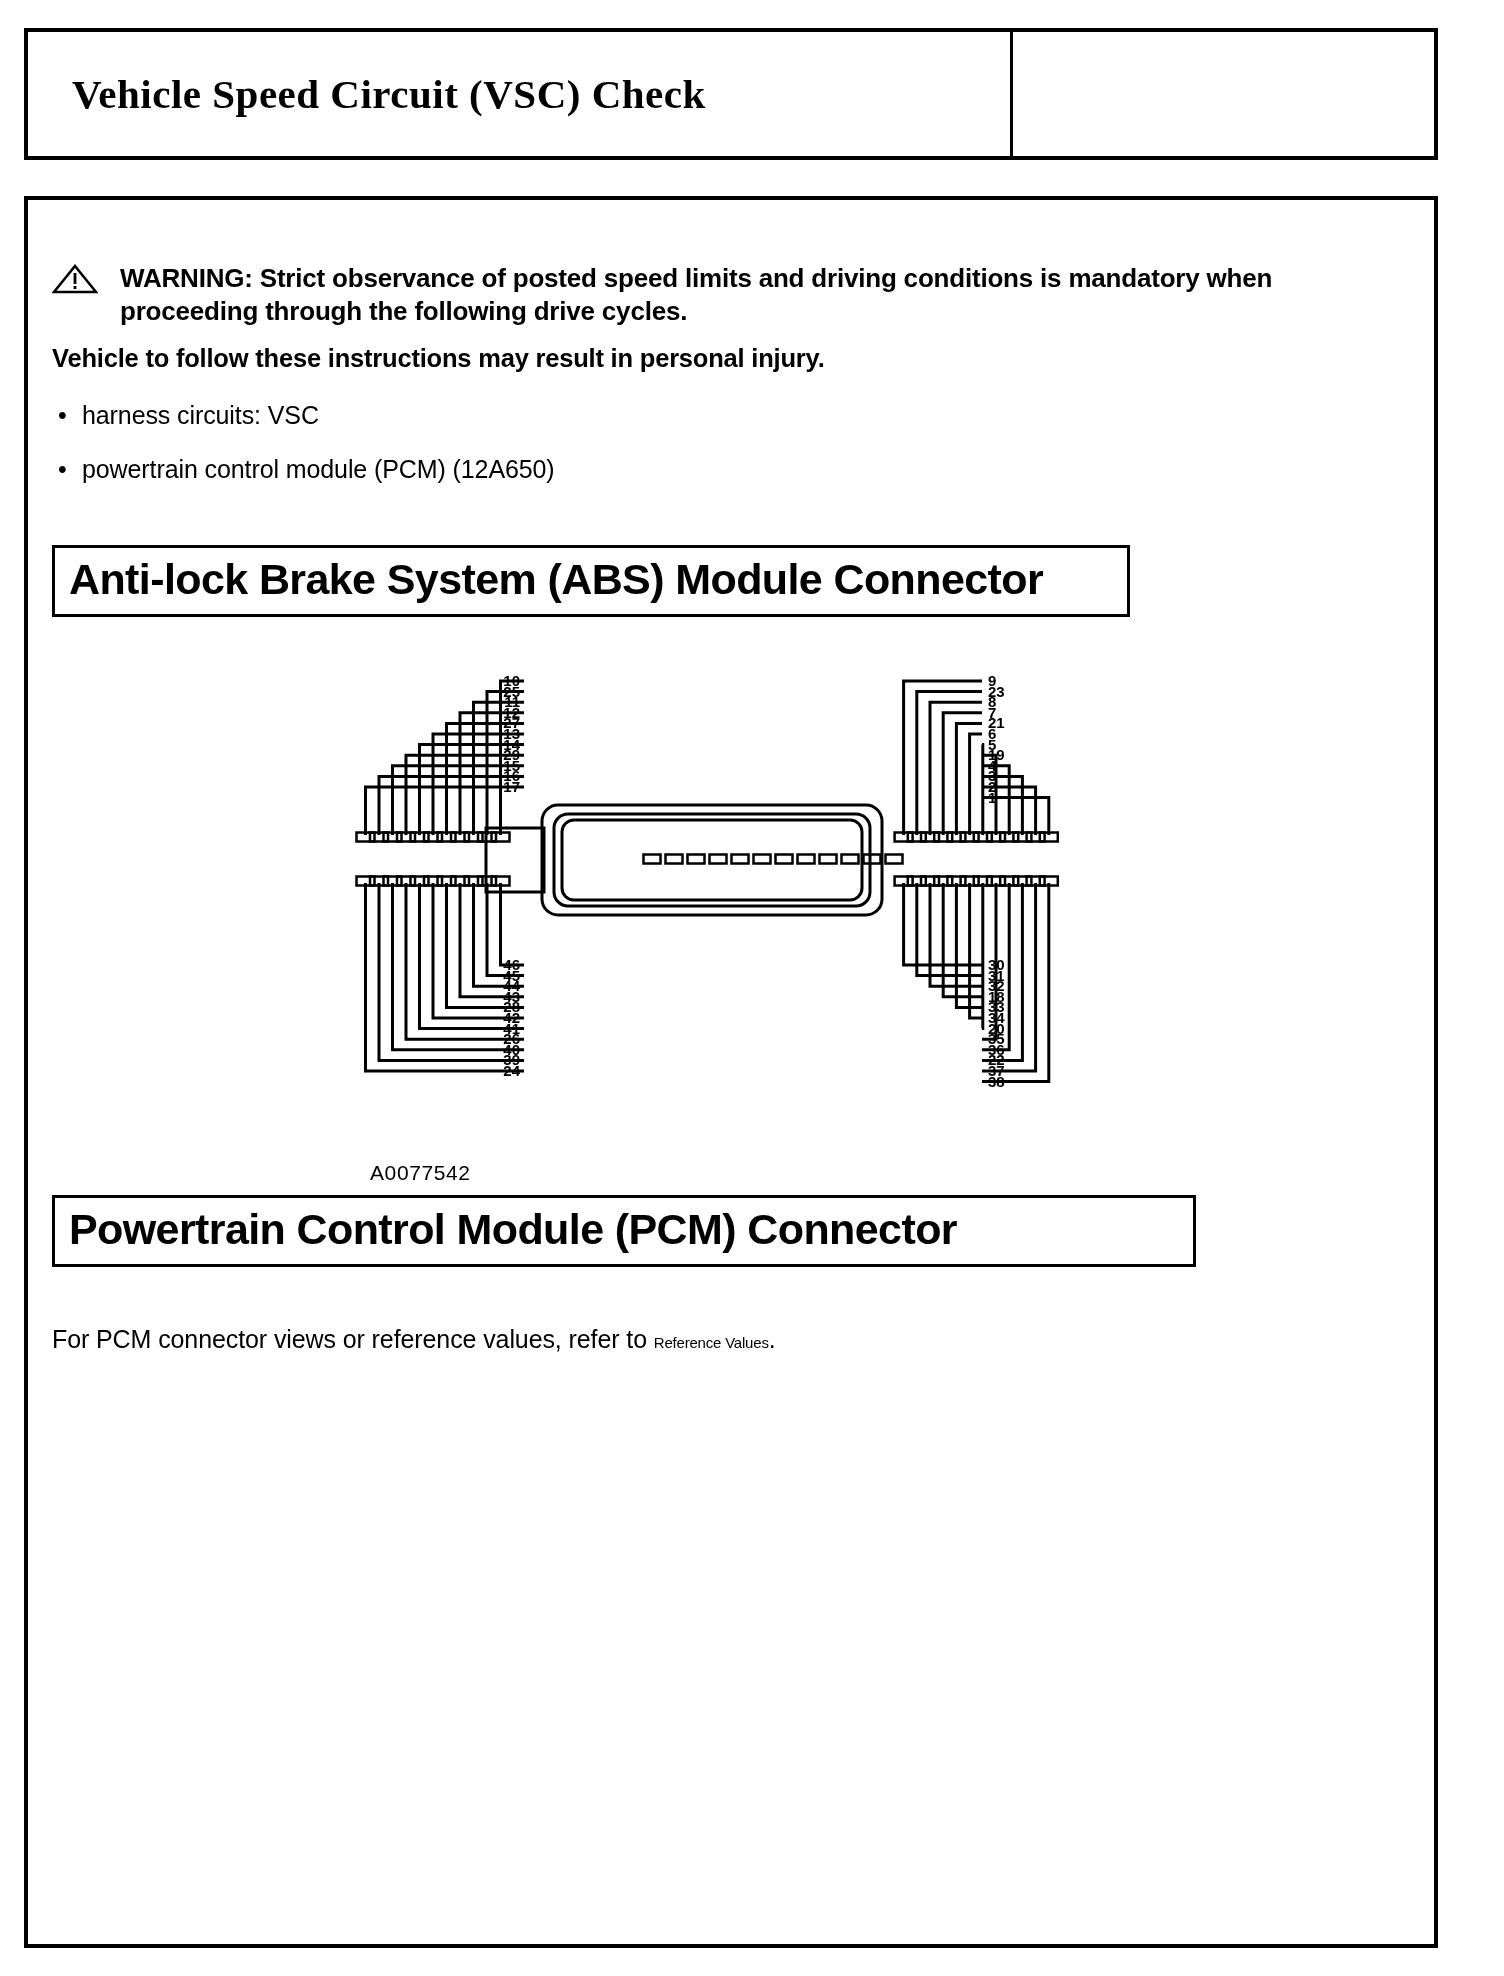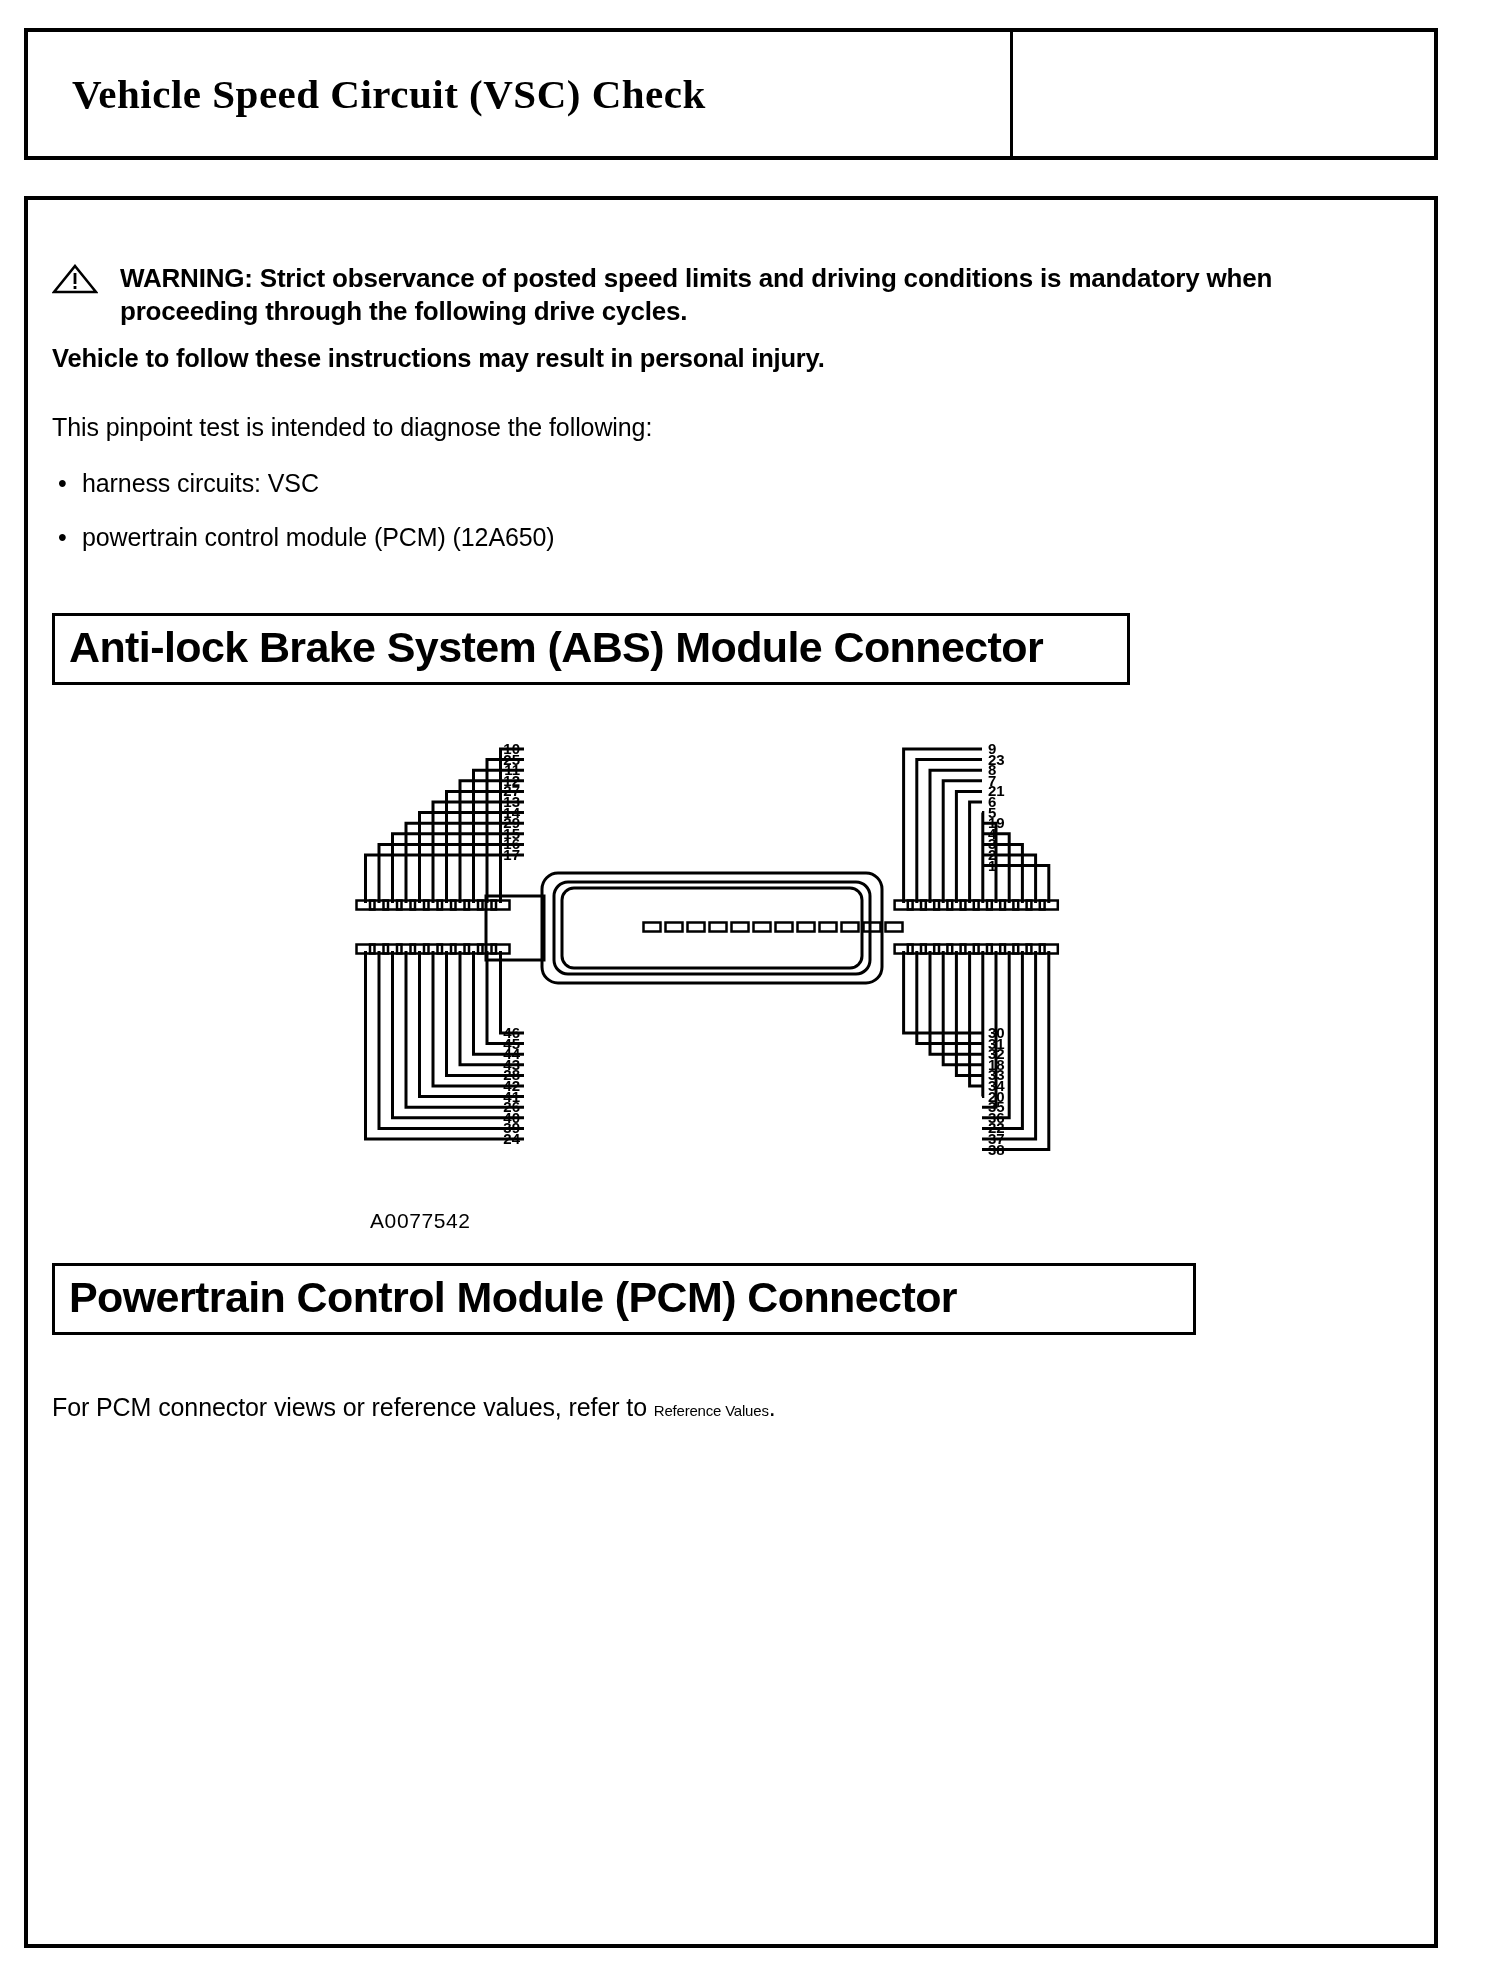--- a/index.html
+++ b/index.html
@@ -168,21 +168,21 @@
     margin-top: 48px;
   }
   .diagram-svg {
     position: absolute;
     left: 0;
     top: 0;
   }
   .fig-id {
     position: absolute;
     left: 318px;
-    top: 476px;
+    top: 496px;
     font-size: 21px;
     letter-spacing: 0.6px;
   }
 
   
   .pin-table {
     width: 1062px;
     border-collapse: collapse;
     margin-top: 96px;
     table-layout: fixed;
@@ -237,21 +237,20 @@
             <rect x="21.6" y="9" width="2.8" height="11" fill="#000"></rect>
             <rect x="21.6" y="22" width="2.8" height="3" fill="#000"></rect>
           </svg>
         </span>
         <span class="warning-text-wrap">WARNING: Strict observance of posted speed limits and driving conditions is mandatory when proceeding through the following drive cycles.</span>
       </div>
       <div class="warning-line-2">Vehicle to follow these instructions may result in personal injury.</div>
     </div>
 
     
-    <div class="para">This pinpoint test is intended to diagnose the following:</div>
 
     <ul class="bullets">
       <li>
         <span class="bullet-dot">•</span>
         <span>harness circuits: VSC</span>
       </li>
       <li>
         <span class="bullet-dot">•</span>
         <span>powertrain control module (PCM) (12A650)</span>
       </li>

